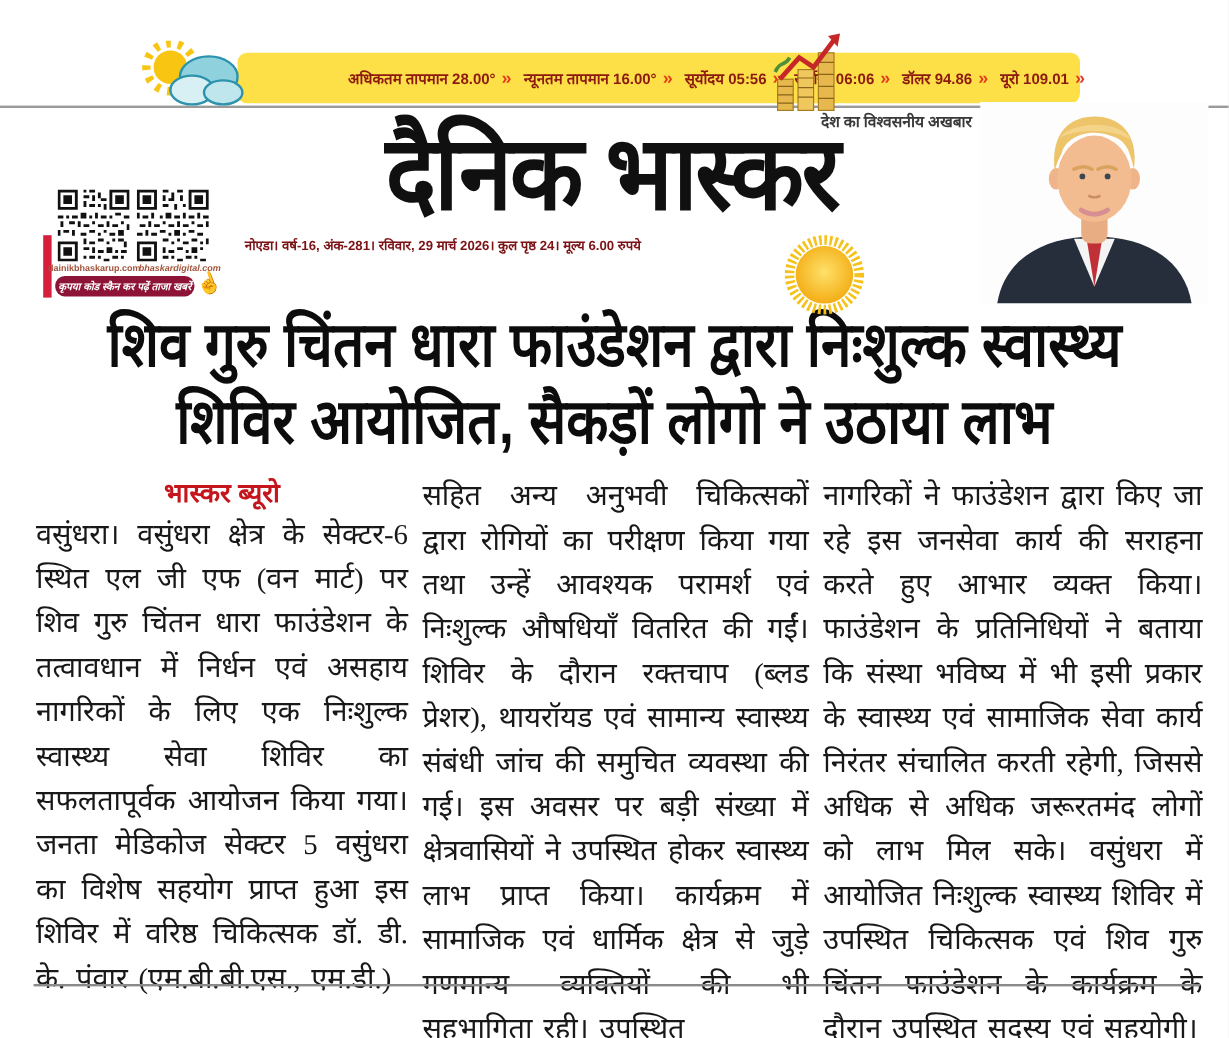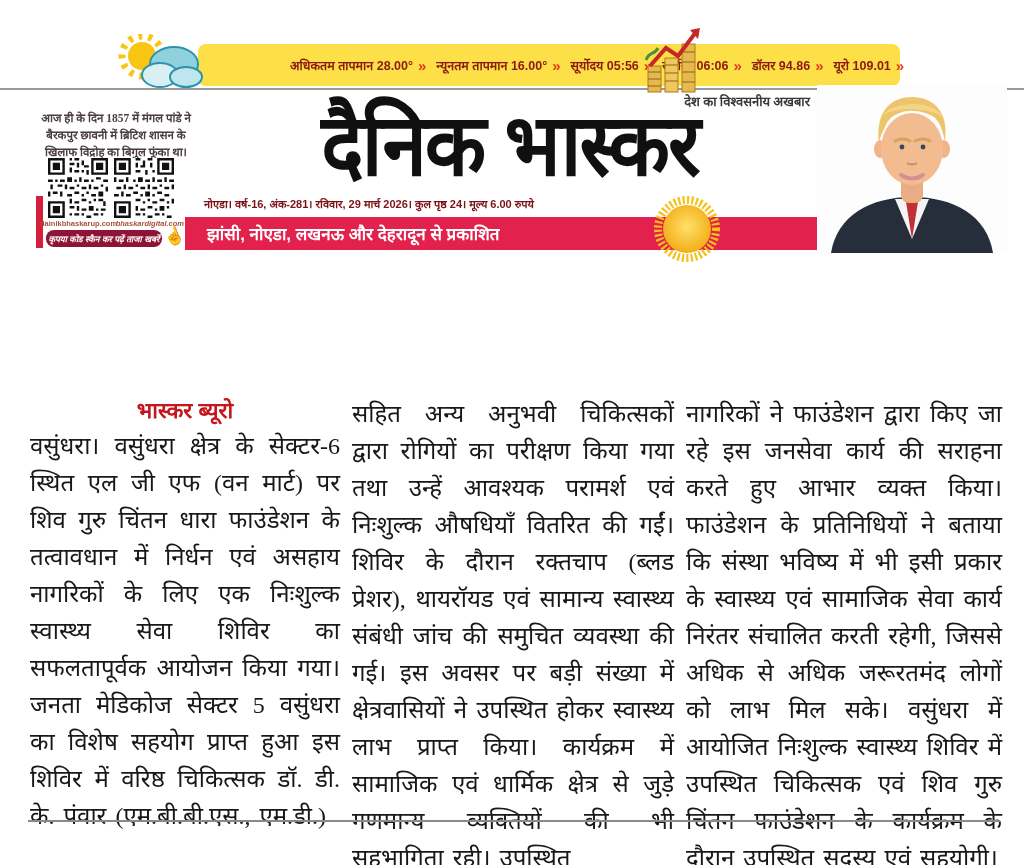--- a/index.html
+++ b/index.html
@@ -147,21 +147,20 @@
           <line x1="42" y1="56" x2="55" y2="56"></line>
       </g>
       <path d="M6,34 C10,24 14,30 18,22" fill="none" stroke="#4d8f3a" stroke-width="3"></path>
       <polyline points="10,40 26,22 38,30 56,6" fill="none" stroke="#c62828" stroke-width="4"></polyline>
       <polygon points="50,4 60,2 58,13" fill="#c62828"></polygon>
     </svg>
   </div>
 
   <div class="header-rule"></div>
 
-  <div class="sb-fact">आज ही के दिन 1857 में मंगल पांडे ने बैरकपुर छावनी में ब्रिटिश शासन के खिलाफ विद्रोह का बिगुल फूंका था।</div>
   <div class="qr-strip"></div>
 
   <div class="qr-a">
     <svg viewBox="0 0 25 25">
       <rect width="25" height="25" fill="#fff"></rect>
       <path fill="#111" d="M0,0h7v7h-7z M18,0h7v7h-7z M0,18h7v7h-7z"></path>
       <path fill="#fff" d="M1,1h5v5h-5z M19,1h5v5h-5z M1,19h5v5h-5z"></path>
       <path fill="#111" d="M2,2h3v3h-3z M20,2h3v3h-3z M2,20h3v3h-3z M9,0h1v1h-1z M11,0h2v1h-2z M14,1h1v2h-1z M9,2h2v1h-2z M12,2h1v2h-1z M15,3h2v1h-2z M9,4h1v2h-1z M11,5h2v1h-2z M14,5h1v1h-1z M16,5h1v2h-1z M0,9h2v1h-2z M3,9h1v1h-1z M5,9h2v1h-2z M8,8h2v2h-2z M11,9h1v1h-1z M13,8h1v2h-1z M15,9h2v1h-2z M18,9h1v1h-1z M20,8h2v1h-2z M23,9h2v1h-2z M1,11h1v2h-1z M4,11h2v1h-2z M7,11h1v2h-1z M9,12h2v1h-2z M12,11h1v1h-1z M14,12h2v1h-2z M17,11h1v2h-1z M19,12h2v1h-2z M22,11h1v1h-1z M24,12h1v2h-1z M0,14h1v2h-1z M2,14h2v1h-2z M5,14h1v2h-1z M8,15h2v1h-2z M11,14h2v1h-2z M14,15h1v1h-1z M16,14h1v1h-1z M18,15h2v1h-2z M21,14h2v2h-2z M9,17h1v2h-1z M11,18h2v1h-2z M14,17h2v1h-2z M17,18h1v1h-1z M19,17h1v1h-1z M21,17h2v1h-2z M23,18h1v2h-1z M9,20h2v1h-2z M12,20h1v2h-1z M14,21h2v1h-2z M17,20h2v2h-2z M20,21h1v1h-1z M22,21h2v1h-2z M9,23h1v1h-1z M11,23h2v1h-2z M14,23h1v1h-1z M16,24h2v1h-2z M19,23h2v1h-2z M22,23h1v1h-1z"></path>
     </svg>
   </div>
@@ -176,23 +175,20 @@
   <div class="qr-label-a">dainikbhaskarup.com</div>
   <div class="qr-label-b">bhaskardigital.com</div>
   <div class="scan-pill">कृपया कोड स्कैन कर पढ़ें ताजा खबरें</div>
   <div class="hand-icon">☝</div>
 
   <div class="masthead">
     <span class="masthead-title">दैनिक भास्कर</span>
   </div>
   <div class="tagline">देश का विश्वसनीय अखबार</div>
   <div class="edition-line">नोएडा। वर्ष-16, अंक-281। रविवार, 29 मार्च 2026। कुल पृष्ठ 24। मूल्य 6.00 रुपये</div>
-  <div class="publish-bar">
-    <span class="publish-text">झांसी, नोएडा, लखनऊ और देहरादून से प्रकाशित</span>
-  </div>
   <div class="masthead-sun">
     <svg viewBox="0 0 74 74">
       <defs>
         <radialGradient id="sg" cx="50%" cy="45%" r="60%">
           <stop offset="0%" stop-color="#ffe06a"></stop>
           <stop offset="100%" stop-color="#f2a90d"></stop>
         </radialGradient>
       </defs>
       <circle cx="37" cy="37" r="29" fill="none" stroke="#f5c21c" stroke-width="8" stroke-dasharray="2.2 2.2"></circle>
       <circle cx="37" cy="37" r="24" fill="url(#sg)"></circle>
@@ -213,20 +209,24 @@
       <path d="M66,30 C76,16 116,14 126,32 C112,22 80,22 66,30 Z" fill="#f4d488"></path>
       <path d="M78,56 q8,-4 15,0" fill="none" stroke="#d9a35e" stroke-width="3" stroke-linecap="round"></path>
       <path d="M98,56 q8,-4 15,0" fill="none" stroke="#d9a35e" stroke-width="3" stroke-linecap="round"></path>
       <circle cx="85" cy="62" r="2.4" fill="#3a4652"></circle>
       <circle cx="106" cy="62" r="2.4" fill="#3a4652"></circle>
       <path d="M90,78 q5,3 10,0" fill="none" stroke="#c98c62" stroke-width="2"></path>
       <path d="M84,90 q11,7 22,0" fill="none" stroke="#d88f93" stroke-width="4" stroke-linecap="round"></path>
     </svg>
   </div>
 
+  <div class="headline">
+    <span class="hl-line"><span class="hl-inner">शिव गुरु चिंतन धारा फाउंडेशन द्वारा निःशुल्क स्वास्थ्य</span></span>
+    <span class="hl-line"><span class="hl-inner">शिविर आयोजित, सैकड़ों लोगो ने उठाया लाभ</span></span>
+  </div>
 
   <div class="byline">भास्कर ब्यूरो</div>
   <div class="col col-1">वसुंधरा। वसुंधरा क्षेत्र के सेक्टर-6 स्थित एल जी एफ (वन मार्ट) पर शिव गुरु चिंतन धारा फाउंडेशन के तत्वावधान में निर्धन एवं असहाय नागरिकों के लिए एक निःशुल्क स्वास्थ्य सेवा शिविर का सफलतापूर्वक आयोजन किया गया। जनता मेडिकोज सेक्टर 5 वसुंधरा का विशेष सहयोग प्राप्त हुआ इस शिविर में वरिष्ठ चिकित्सक डॉ. डी. के. पंवार (एम.बी.बी.एस., एम.डी.)</div>
   <div class="col col-2">सहित अन्य अनुभवी चिकित्सकों द्वारा रोगियों का परीक्षण किया गया तथा उन्हें आवश्यक परामर्श एवं निःशुल्क औषधियाँ वितरित की गईं। शिविर के दौरान रक्तचाप (ब्लड प्रेशर), थायरॉयड एवं सामान्य स्वास्थ्य संबंधी जांच की समुचित व्यवस्था की गई। इस अवसर पर बड़ी संख्या में क्षेत्रवासियों ने उपस्थित होकर स्वास्थ्य लाभ प्राप्त किया। कार्यक्रम में सामाजिक एवं धार्मिक क्षेत्र से जुड़े गणमान्य व्यक्तियों की भी सहभागिता रही। उपस्थित</div>
   <div class="col col-3">नागरिकों ने फाउंडेशन द्वारा किए जा रहे इस जनसेवा कार्य की सराहना करते हुए आभार व्यक्त किया। फाउंडेशन के प्रतिनिधियों ने बताया कि संस्था भविष्य में भी इसी प्रकार के स्वास्थ्य एवं सामाजिक सेवा कार्य निरंतर संचालित करती रहेगी, जिससे अधिक से अधिक जरूरतमंद लोगों को लाभ मिल सके। वसुंधरा में आयोजित निःशुल्क स्वास्थ्य शिविर में उपस्थित चिकित्सक एवं शिव गुरु चिंतन फाउंडेशन के कार्यक्रम के दौरान उपस्थित सदस्य एवं सहयोगी।</div>
 
   <div class="bottom-rule"></div>
 </div>
 
 </body></html>

